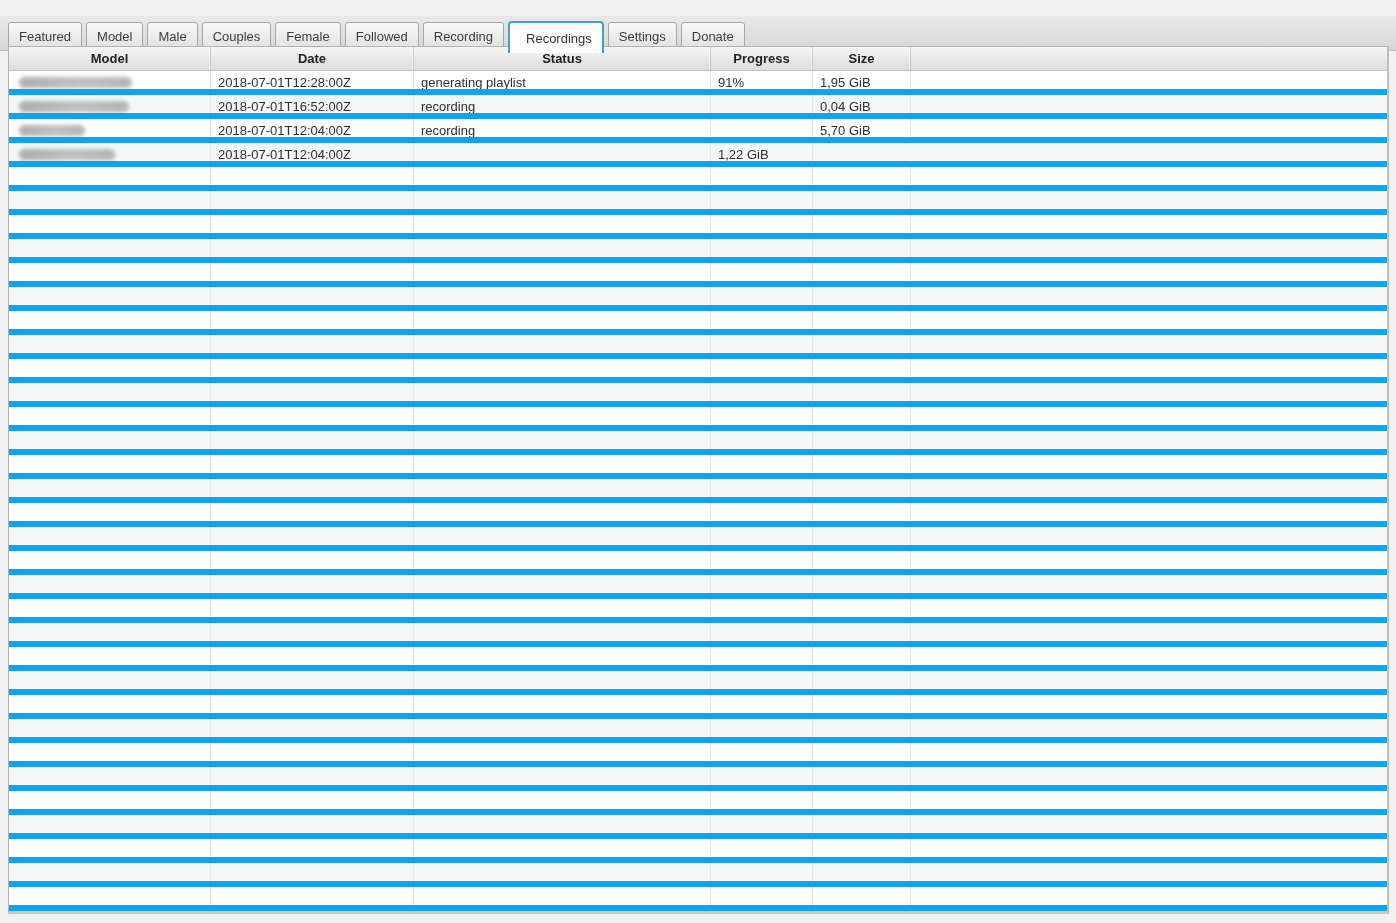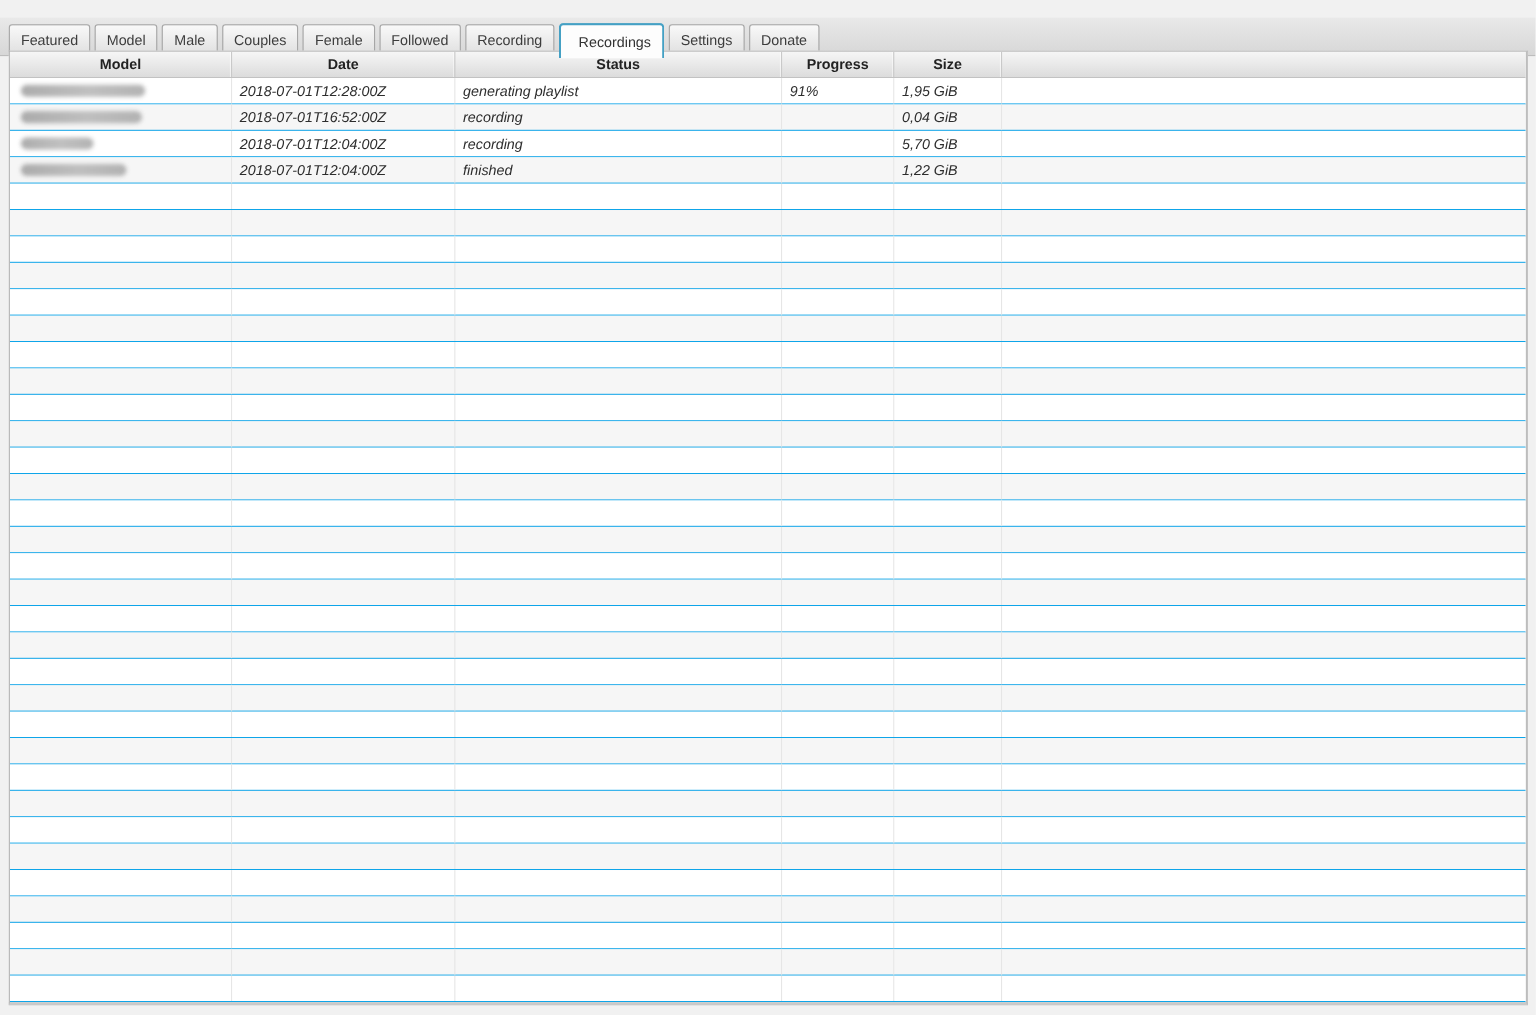--- a/index.html
+++ b/index.html
@@ -71,21 +71,21 @@
   .th {
     display: flex; align-items: center; justify-content: center;
     font-size: 13px; font-weight: bold; color: #222;
     border-right: 1px solid #c9c9c9;
     box-shadow: inset -1px 0 0 rgba(255,255,255,0.55);
     height: 100%;
     cursor: default;
   }
   .th:last-child { border-right: none; box-shadow: none; }
 
-  .row { height: 24px; border-bottom: 1px solid #0ea5e9; background: #ffffff; font-style: italic; }
+  .row { height: 24px; border-bottom: 6px solid #0ea5e9; background: #ffffff; }
   #tbody .row:nth-child(even) { background: #f6f6f6; }
   .cell {
     font-size: 13px; color: #2d2d2d;
     line-height: 23px;
     padding-left: 7px;
     border-right: 1px solid #e6e6e6;
     white-space: nowrap; overflow: hidden;
     height: 100%;
   }
   .cell:last-child { border-right: none; }
@@ -154,21 +154,20 @@
       <div class="cell">recording</div>
       <div class="cell"></div>
       <div class="cell">5,70 GiB</div>
       <div class="cell"></div>
     </div>
     <div class="grid-row row">
       <div class="cell">
           <div class="blur-blob" style="width: 96px;"></div>
         </div>
       <div class="cell">2018-07-01T12:04:00Z</div>
-      <div class="cell">finished</div>
       <div class="cell"></div>
       <div class="cell">1,22 GiB</div>
       <div class="cell"></div>
     </div>
   <div class="grid-row row">
         <div class="cell"></div>
         <div class="cell"></div>
         <div class="cell"></div>
         <div class="cell"></div>
         <div class="cell"></div>

